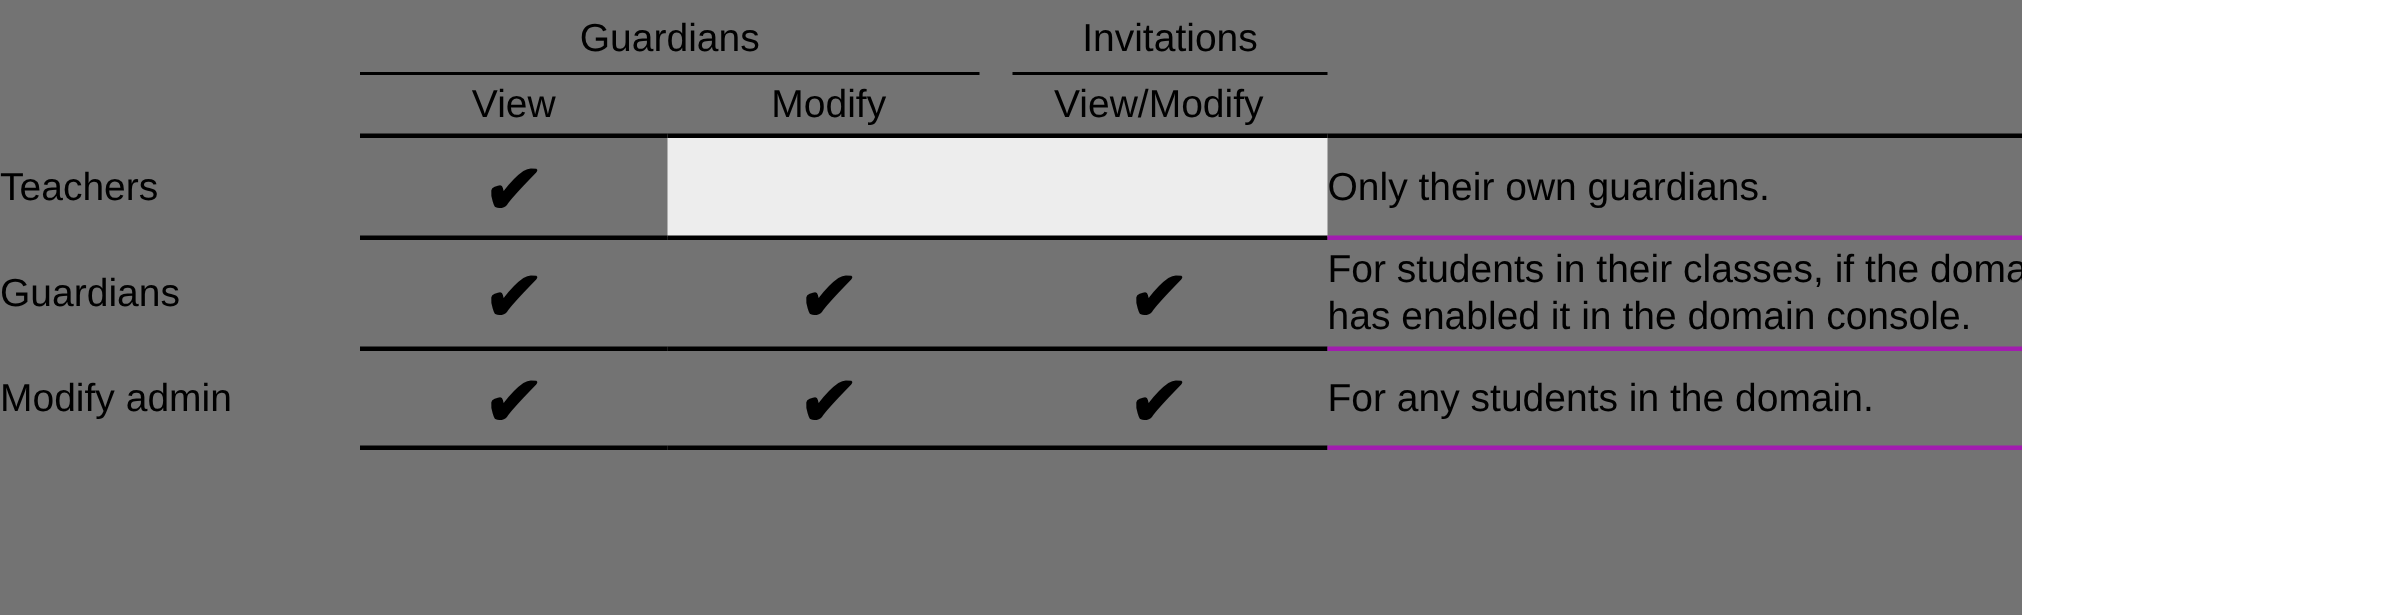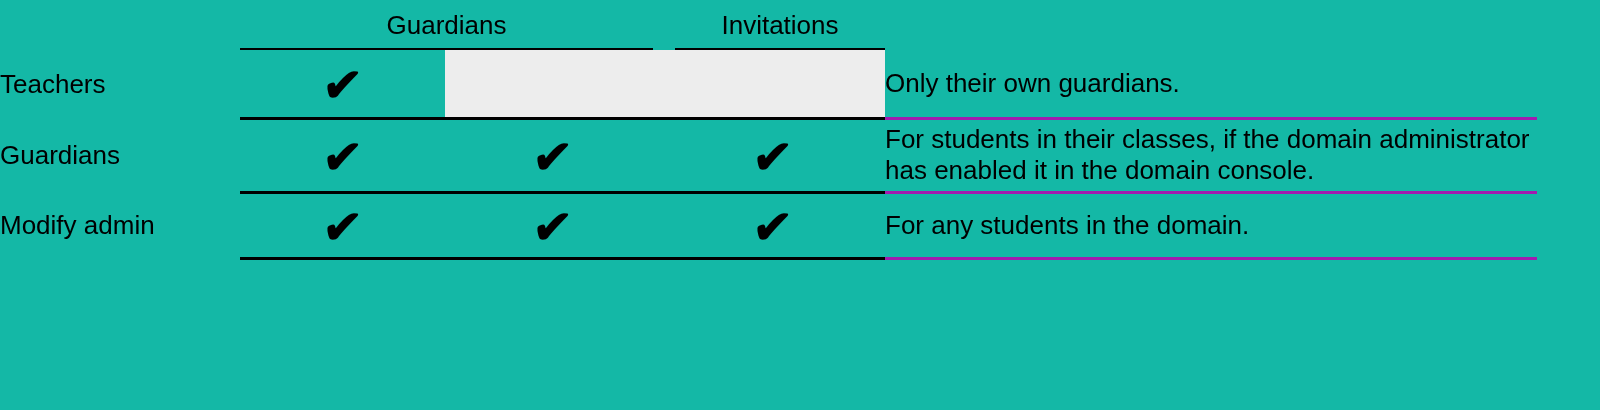--- a/index.html
+++ b/index.html
@@ -9,23 +9,23 @@
   }
   body {
     width: 1600px;
     height: 410px;
     font-family: "Liberation Sans", sans-serif;
     color: #000000;
     font-size: 26px;
   }
   .stage {
     position: relative;
-    width: 1600px;
+    width: 1348px;
     height: 410px;
-    background: #14b8a6;
+    background: #737373;
     overflow: hidden;
   }
 
   table.perm {
     position: absolute;
     left: 0;
     top: 2px;
     border-collapse: collapse;
     table-layout: fixed;
     width: 1537px;
@@ -119,20 +119,27 @@
         </div>
       </th>
       <th class="group-cell invitations">
         <div class="group-line">
           <span>Invitations</span>
         </div>
       </th>
       <td></td>
     </tr>
 
+    <tr class="sub-row">
+      <td></td>
+      <th>View</th>
+      <th>Modify</th>
+      <th>View/Modify</th>
+      <td class="ruled"></td>
+    </tr>
 
     <tr class="row-students">
       <td class="label-cell">Teachers</td>
       <td class="check-cell">
         <span class="check">✔</span>
       </td>
       <td class="check-cell shaded"></td>
       <td class="check-cell shaded"></td>
       <td class="note-cell">Only their own guardians.</td>
     </tr>

